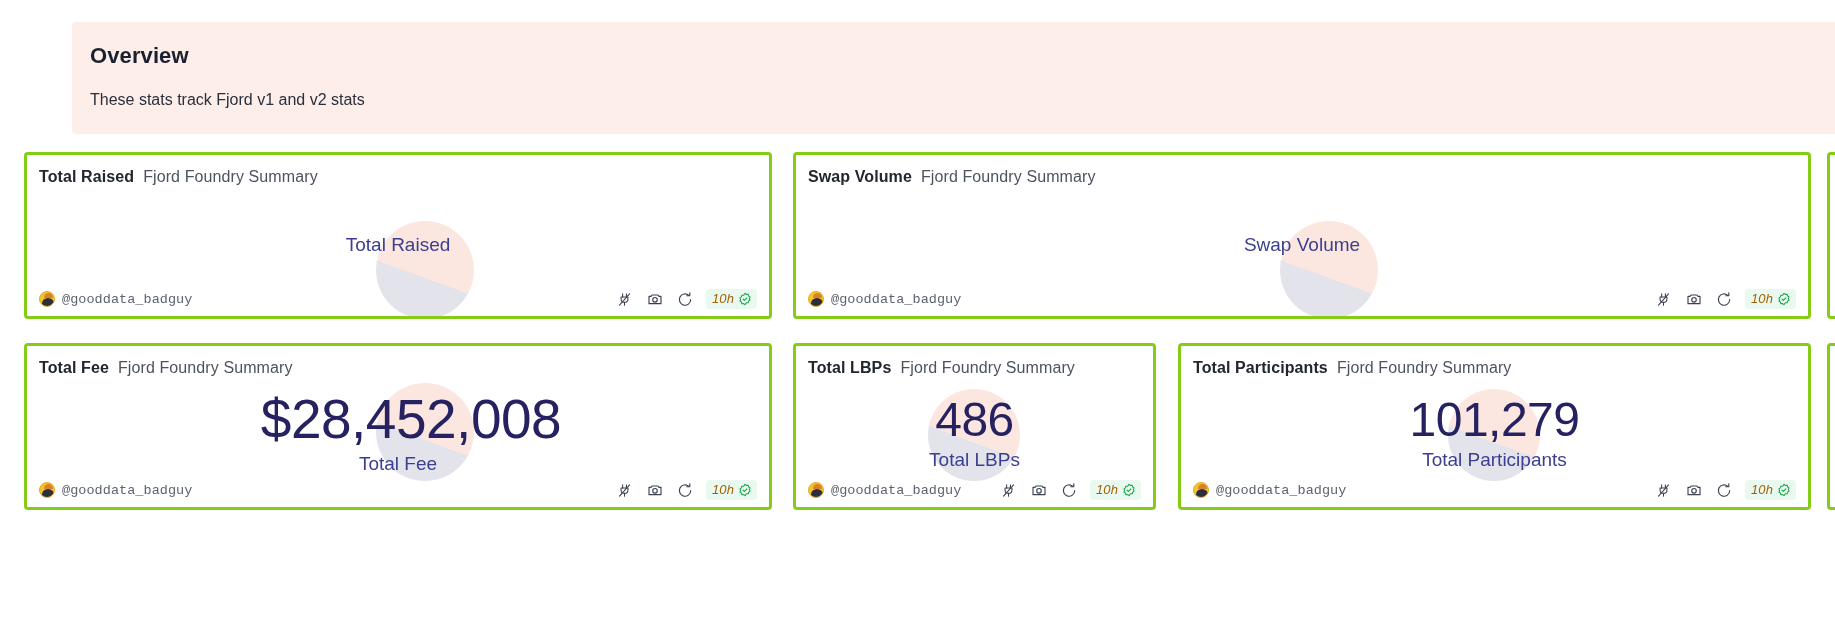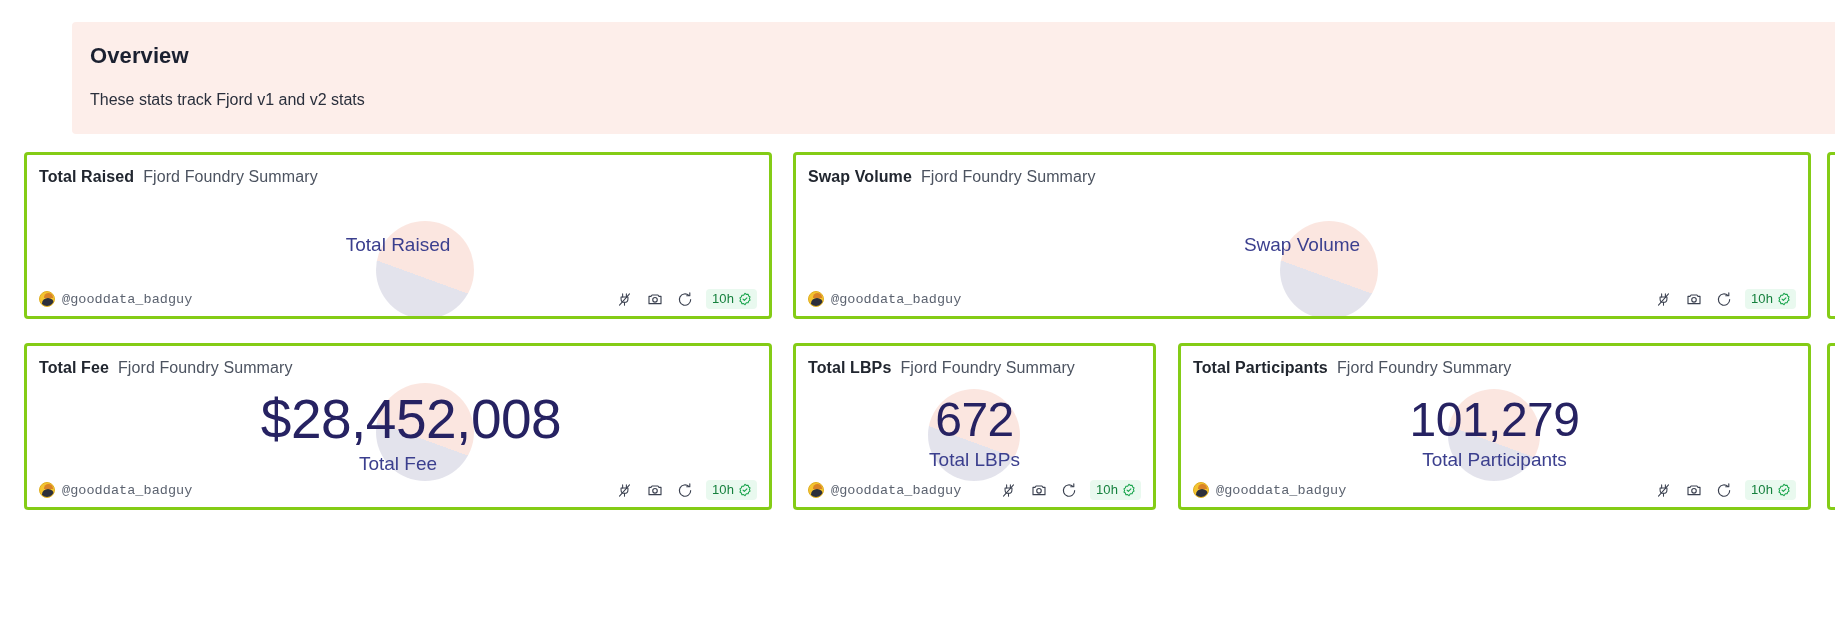--- a/index.html
+++ b/index.html
@@ -163,23 +163,24 @@
     display: flex;
     align-items: center;
     gap: 4px;
     background: #e9f9ef;
     border-radius: 4px;
     padding: 2px 5px 2px 6px;
     height: 20px;
   }
   .fresh-badge .txt {
     font-size: 13px;
-    color: #15803d;
+    color: #a16207;
     line-height: 16px;
     letter-spacing: 0.1px;
+    font-style: italic;
   }
 
   
   #card-total-raised   { left: 24px;   top: 152px; width: 748px; height: 167px; }
   #card-swap-volume    { left: 793px;  top: 152px; width: 1018px; height: 167px; }
   #card-total-fee      { left: 24px;   top: 343px; width: 748px; height: 167px; }
   #card-total-lbps     { left: 793px;  top: 343px; width: 363px; height: 167px; }
   #card-participants   { left: 1178px; top: 343px; width: 633px; height: 167px; }
   #card-clipped        { left: 1827px; top: 152px; width: 40px; height: 167px; }
   #card-clipped-2      { left: 1827px; top: 343px; width: 40px; height: 167px; }
@@ -343,21 +344,21 @@
   </section>
 
   <section class="card" id="card-total-lbps">
     <div class="card-head">
       <span class="ttl">Total LBPs</span>
       <span class="sub">Fjord Foundry Summary</span>
     </div>
     <div class="kpi-area" style="top:44px;height:88px;">
       <div class="kpi-wrap">
         <span class="kpi-decor" style="width:92px;height:92px;left:50%;top:-6px;transform:translateX(-46px);"></span>
-        <div class="kpi-value" style="font-size:48px;text-align:center;">672</div>
+        <div class="kpi-value" style="font-size:48px;text-align:center;">486</div>
         <div class="kpi-label" style="text-align:center;">Total LBPs</div>
       </div>
     </div>
     <div class="card-foot">
       <div class="author">
         <span class="avatar"></span>
         <span class="author-name">@gooddata_badguy</span>
       </div>
       <div class="foot-actions">
         <span class="icon-btn">

